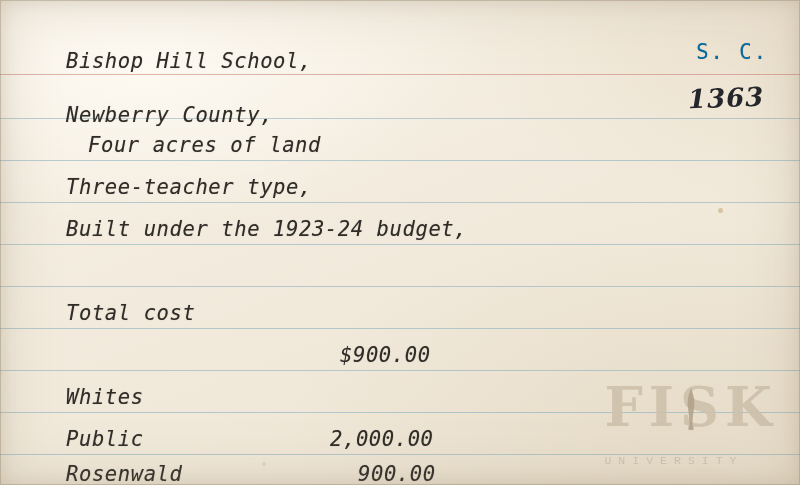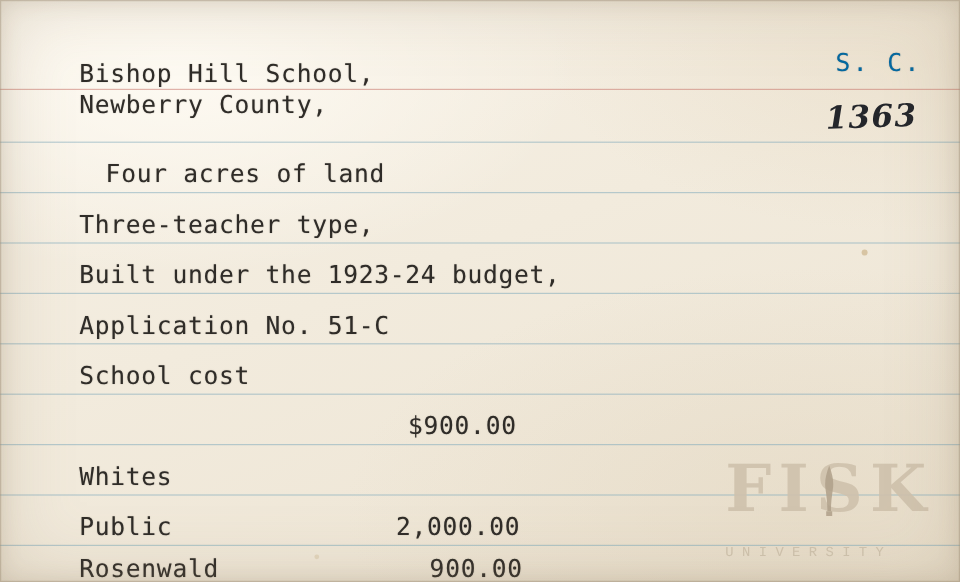--- a/index.html
+++ b/index.html
@@ -55,20 +55,21 @@
     position: absolute;
     left: 0;
     right: 0;
     height: 38px;
     display: flex;
     align-items: center;
     color: #2c2a27;
     font-size: 20.5px;
     letter-spacing: 0.6px;
     white-space: pre;
+    font-style: italic;
   }
   .col-label {
     position: absolute;
     left: 66px;
   }
   .col-value {
     position: absolute;
   }
   .typed {
     color: #2f2c28;
@@ -158,42 +159,39 @@
   <div class="spot" style="left:718px; top:208px; width:5px; height:5px;"></div>
   <div class="spot" style="left:262px; top:462px; width:4px; height:4px; opacity:0.5;"></div>
 
   <div id="state-code" class="typed">S. C.</div>
   <div id="accession">1363</div>
 
   <div class="row" style="top:42px;">
     <span class="col-label typed">Bishop Hill School,</span>
   </div>
 
-  <div class="row" style="top:68px;">
+  <div class="row" style="top:96px;">
     <span class="col-label typed">Newberry County,</span>
   </div>
 
   <div class="row" style="top:126px;margin-left:22px;">
     <span class="col-label typed">Four acres of land</span>
   </div>
 
   <div class="row" style="top:168px;">
     <span class="col-label typed">Three-teacher type,</span>
   </div>
 
   <div class="row" style="top:210px;text-align:center;">
     <span class="col-label typed">Built under the 1923-24 budget,</span>
   </div>
 
-  <div class="row" style="top:252px;">
-    <span class="col-label typed">Application No. 51-C</span>
-  </div>
 
   <div class="row" style="top:294px;">
-    <span class="col-label typed">School cost</span>
+    <span class="col-label typed">Total cost</span>
   </div>
 
   <div class="row" style="top:336px;">
     <span class="col-value typed" style="left:340px;">$900.00</span>
   </div>
 
   <div class="row" style="top:378px;">
     <span class="col-label typed">Whites</span>
   </div>
 

